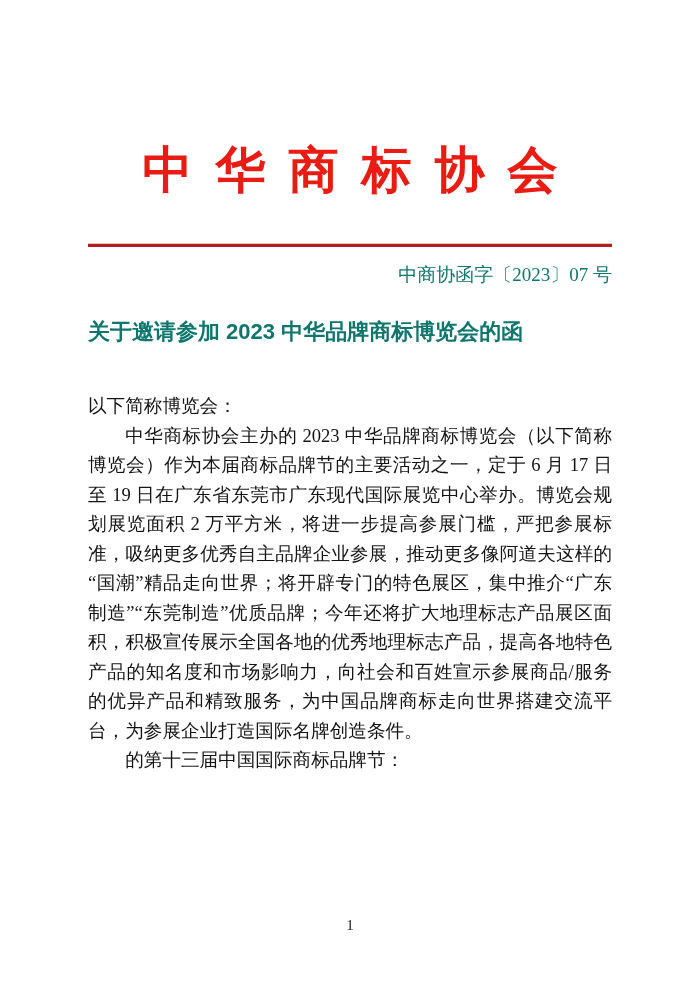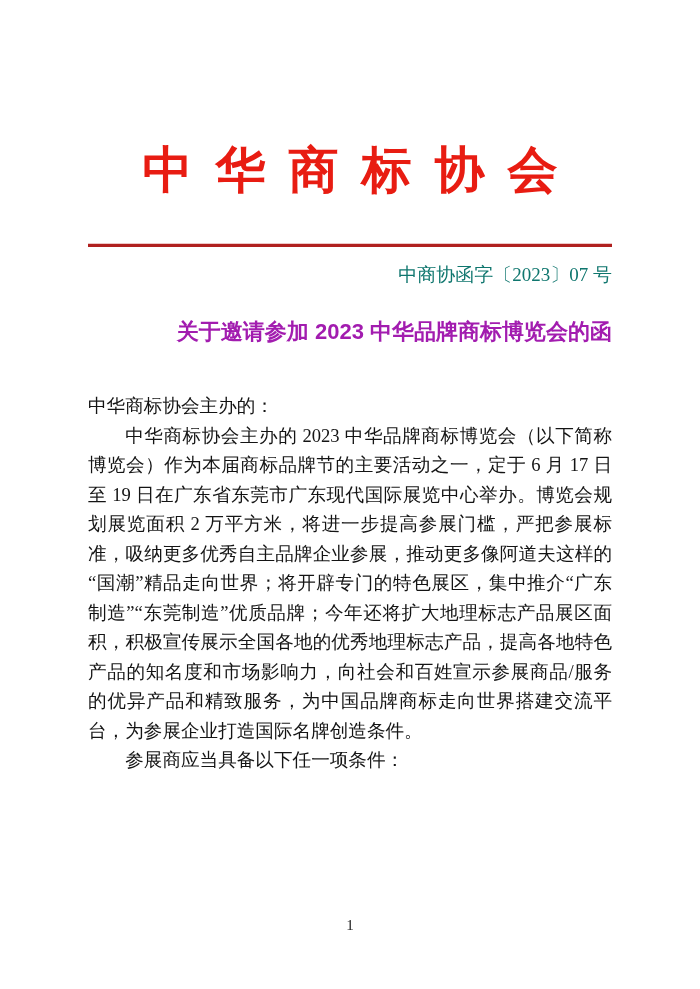--- a/index.html
+++ b/index.html
@@ -47,22 +47,22 @@
     line-height: 26px;
     text-align: right;
     color: #0f766e;
   }
   .doc-title {
     margin-top: 28px;
     font-family: "Liberation Sans", "DejaVu Sans", sans-serif;
     font-weight: 700;
     font-size: 22px;
     line-height: 32px;
-    text-align: right;
-    color: #a21caf;
+    text-align: left;
+    color: #0f766e;
     white-space: nowrap;
   }
   .body-text {
     margin-top: 43px;
     font-size: 18.6px;
     line-height: 29.5px;
     text-align: justify;
     text-justify: inter-character;
     word-break: break-all;
     color: #141414;
@@ -93,20 +93,20 @@
 
   <div class="letterhead">中华商标协会</div>
 
   <div class="red-rule"></div>
 
   <div class="doc-number">中商协函字〔2023〕07 号</div>
 
   <div class="doc-title">关于邀请参加 2023 中华品牌商标博览会的函</div>
 
   <div class="body-text">
-    <p class="salutation">中华商标协会主办的：</p>
+    <p class="salutation">以下简称博览会：</p>
     <p>中华商标协会主办的 2023 中华品牌商标博览会（以下简称博览会）作为本届商标品牌节的主要活动之一，定于 6 月 17 日至 19 日在广东省东莞市广东现代国际展览中心举办。博览会规划展览面积 2 万平方米，将进一步提高参展门槛，严把参展标准，吸纳更多优秀自主品牌企业参展，推动更多像阿道夫这样的“国潮”精品走向世界；将开辟专门的特色展区，集中推介“广东制造”“东莞制造”优质品牌；今年还将扩大地理标志产品展区面积，积极宣传展示全国各地的优秀地理标志产品，提高各地特色产品的知名度和市场影响力，向社会和百姓宣示参展商品/服务的优异产品和精致服务，为中国品牌商标走向世界搭建交流平台，为参展企业打造国际名牌创造条件。</p>
-    <p>参展商应当具备以下任一项条件：</p>
+    <p>的第十三届中国国际商标品牌节：</p>
   </div>
 
   <div class="page-number">1</div>
 
 </div>
 
 </body></html>

